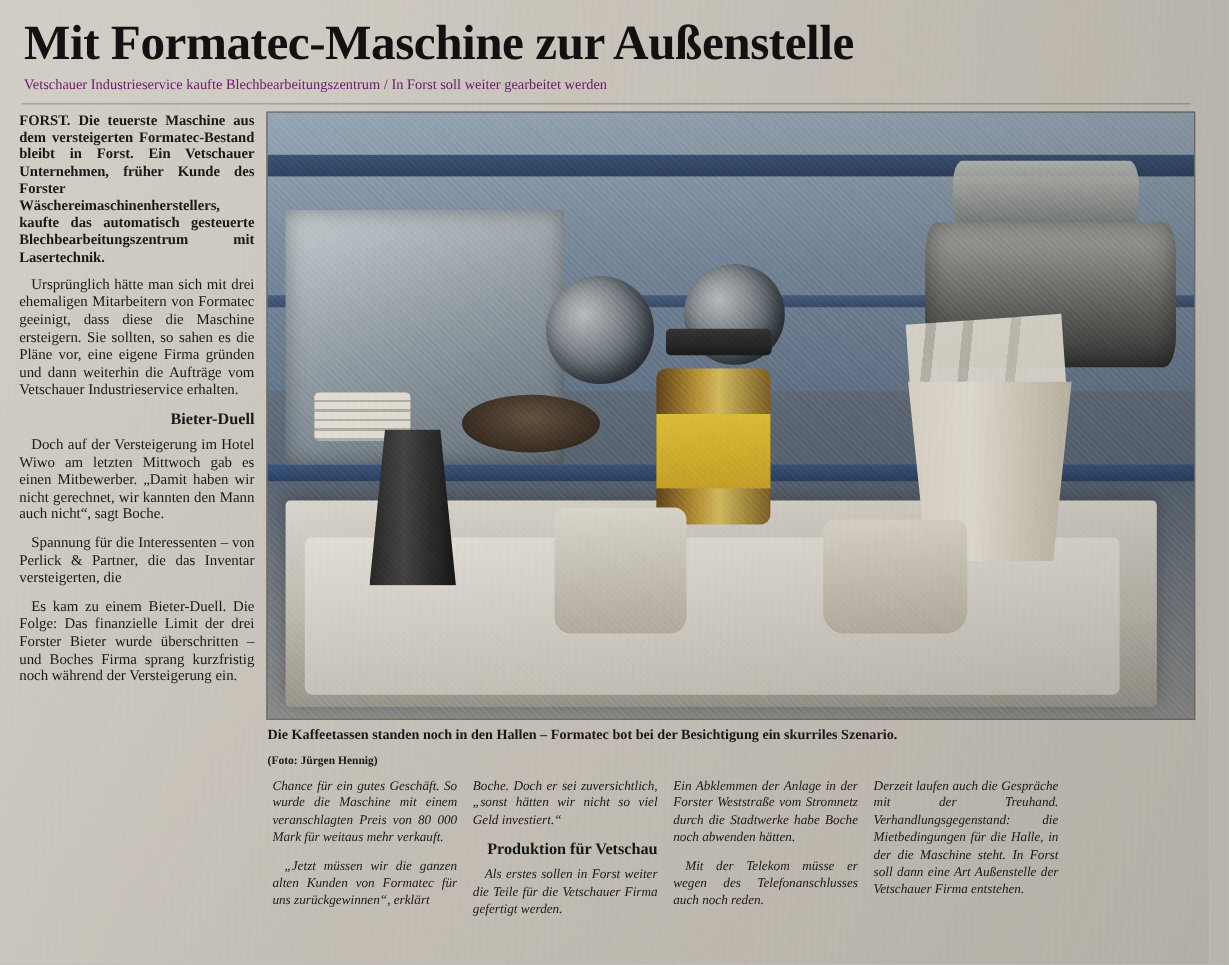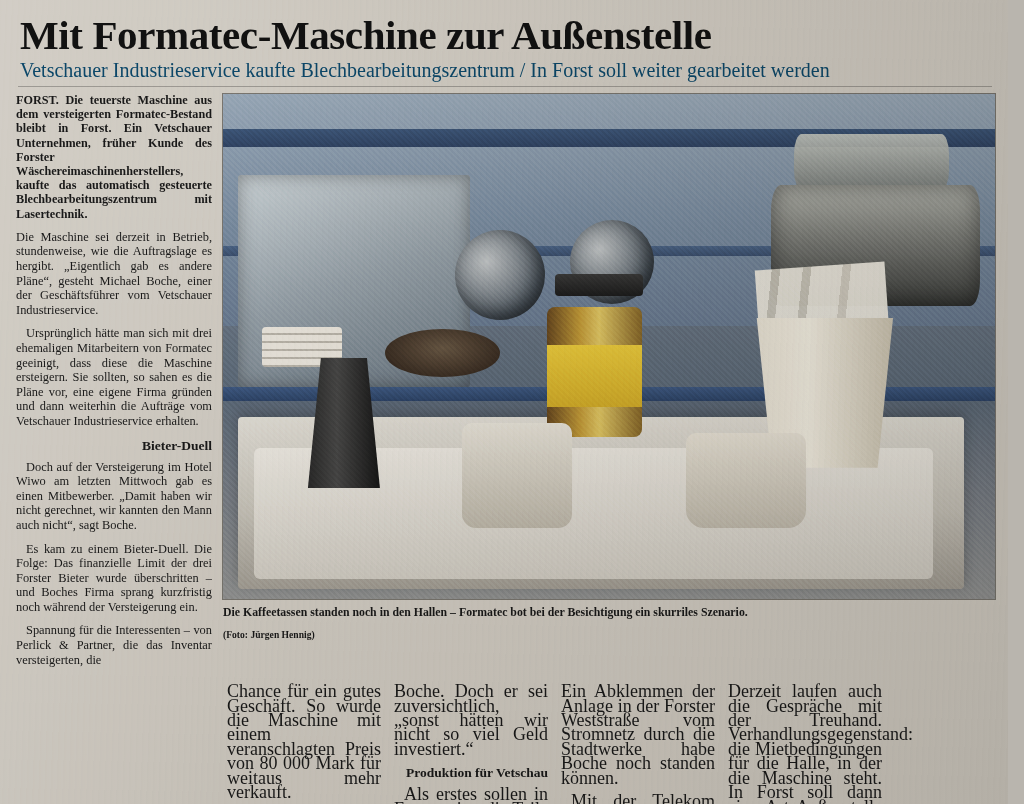--- a/index.html
+++ b/index.html
@@ -39,24 +39,24 @@
     font-family: "Liberation Serif", serif;
     font-weight: bold;
     font-size: 41px;
     line-height: 46px;
     letter-spacing: -0.4px;
     margin: 4px 0 2px 4px;
     color: #121212;
   }
   .subhead {
     font-family: "Liberation Serif", serif;
-    font-size: 20px;
+    font-size: 12px;
     line-height: 20px;
     margin: 2px 0 6px 4px;
-    color: #0c4a6e;
+    color: #701a75;
   }
   .rule {
     height: 1px;
     background: #6c6a66;
     margin: 4px 2px 6px 2px;
     opacity: 0.5;
   }
   .top-area {
     display: flex;
     gap: 10px;
@@ -240,43 +240,42 @@
   .bottom-cols {
     display: flex;
     gap: 13px;
     margin-top: 8px;
     padding-left: 2px;
   }
   .bcol {
     width: 154px;
     flex: 0 0 154px;
   }
-  .bcol .para { font-size: 18px; line-height: 14.4px; }
+  .bcol .para { font-size: 11px; line-height: 14.4px; font-style: italic; }
   .bottom-left-spacer { width: 196px; flex: 0 0 196px; }
 </style>
 </head>
 <body>
 
 <div class="page">
   <div class="content">
 
     <h1 class="headline">Mit Formatec-Maschine zur Außenstelle</h1>
     <div class="subhead">Vetschauer Industrieservice kaufte Blechbearbeitungszentrum / In Forst soll weiter gearbeitet werden</div>
     <div class="rule"></div>
 
     <div class="top-area">
 
       <div class="col-left">
         <p class="lead">FORST. Die teuerste Maschine aus dem versteigerten Formatec-Bestand bleibt in Forst. Ein Vetschauer Unternehmen, früher Kunde des Forster Wäschereimaschinenherstellers, kaufte das automatisch gesteuerte Blechbearbeitungszentrum mit Lasertechnik.</p>
-        <p class="para noind">Die Maschine sei derzeit in Betrieb, stundenweise, wie die Auftragslage es hergibt. „Eigentlich gab es andere Pläne“, gesteht Michael Boche, einer der Geschäftsführer vom Vetschauer Industrieservice.</p>
         <p class="para">Ursprünglich hätte man sich mit drei ehemaligen Mitarbeitern von Formatec geeinigt, dass diese die Maschine ersteigern. Sie sollten, so sahen es die Pläne vor, eine eigene Firma gründen und dann weiterhin die Aufträge vom Vetschauer Industrieservice erhalten.</p>
         <div class="subtitle-bold">Bieter-Duell</div>
         <p class="para">Doch auf der Versteigerung im Hotel Wiwo am letzten Mittwoch gab es einen Mitbewerber. „Damit haben wir nicht gerechnet, wir kannten den Mann auch nicht“, sagt Boche.</p>
+        <p class="para">Spannung für die Interessenten – von Perlick &amp; Partner, die das Inventar versteigerten, die</p>
         <p class="para">Es kam zu einem Bieter-Duell. Die Folge: Das finanzielle Limit der drei Forster Bieter wurde überschritten – und Boches Firma sprang kurzfristig noch während der Versteigerung ein.</p>
-        <p class="para">Spannung für die Interessenten – von Perlick &amp; Partner, die das Inventar versteigerten, die</p>
       </div>
 
       <div class="photo-wrap">
         <div class="photo">
           <div class="ph-bg"></div>
           <div class="ph-wall"></div>
           <div class="ph-beam"></div>
           <div class="ph-beam2"></div>
           <div class="ph-floorline"></div>
           <div class="ph-machine"></div>
@@ -314,21 +313,21 @@
         <p class="para">„Jetzt müssen wir die ganzen alten Kunden von Formatec für uns zurückgewinnen“, erklärt</p>
       </div>
 
       <div class="bcol">
         <p class="para noind">Boche. Doch er sei zuversichtlich, „sonst hätten wir nicht so viel Geld investiert.“</p>
         <div class="subtitle-bold">Produktion für Vetschau</div>
         <p class="para">Als erstes sollen in Forst weiter die Teile für die Vetschauer Firma gefertigt werden.</p>
       </div>
 
       <div class="bcol">
-        <p class="para noind">Ein Abklemmen der Anlage in der Forster Weststraße vom Stromnetz durch die Stadtwerke habe Boche noch standen können.</p>
+        <p class="para noind">Ein Abklemmen der Anlage in der Forster Weststraße vom Stromnetz durch die Stadtwerke habe Boche noch abwenden hätten.</p>
         <p class="para">Mit der Telekom müsse er wegen des Telefonanschlusses auch noch reden.</p>
       </div>
 
       <div class="bcol">
         <p class="para noind">Derzeit laufen auch die Gespräche mit der Treuhand. Verhandlungsgegenstand: die Mietbedingungen für die Halle, in der die Maschine steht. In Forst soll dann eine Art Außenstelle der Vetschauer Firma entstehen.</p>
 
       </div>
     </div>
 
   </div>

